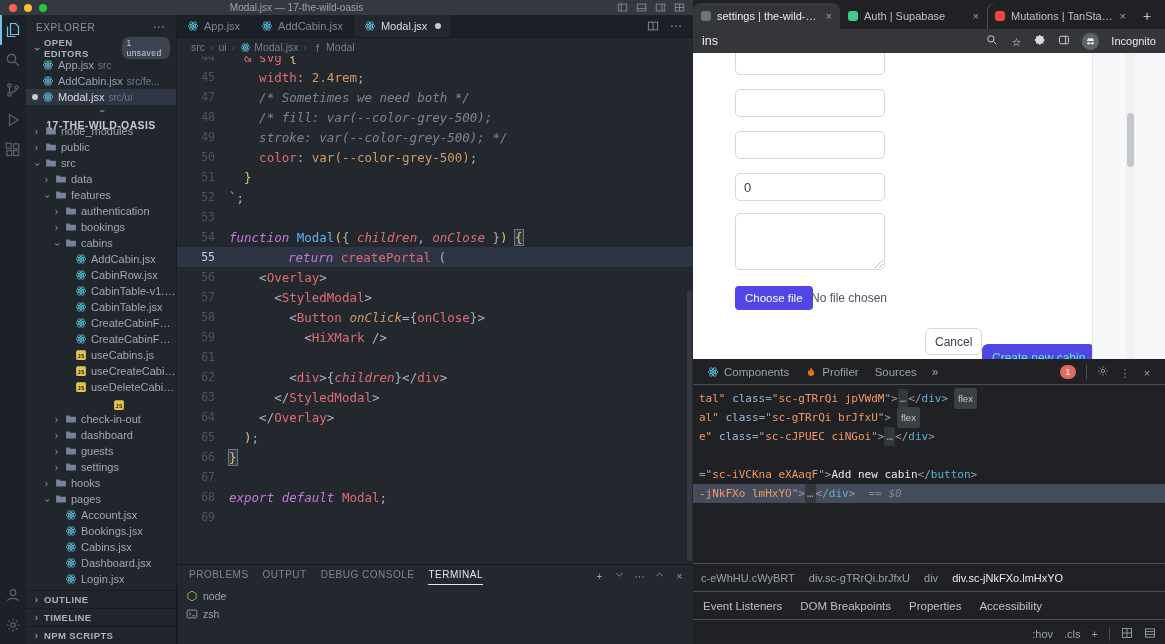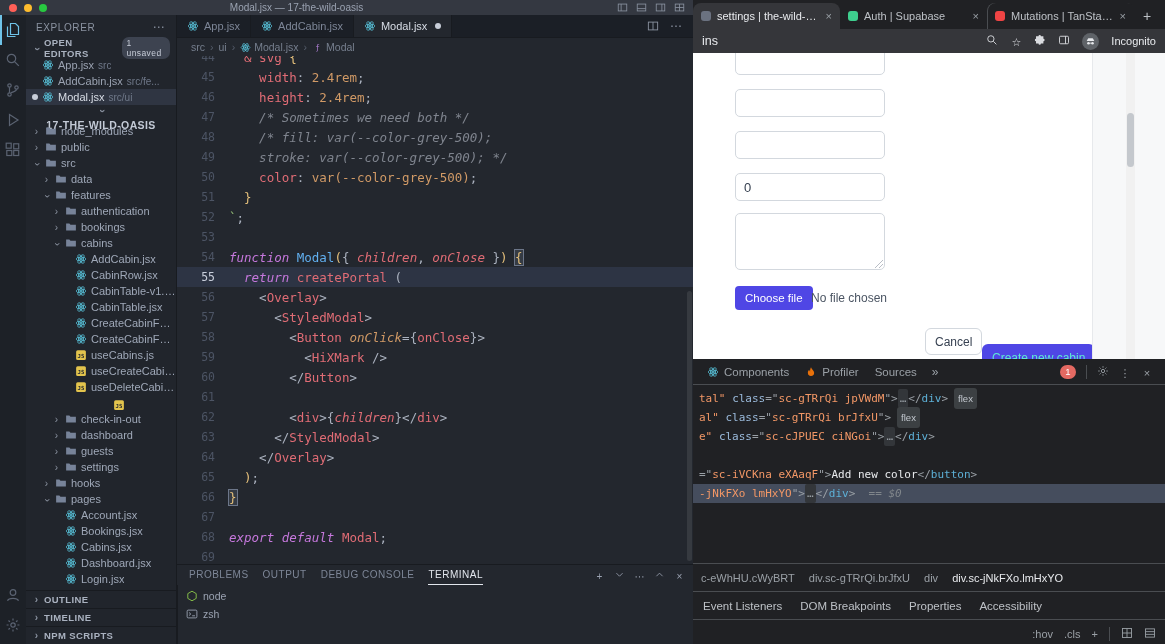--- a/index.html
+++ b/index.html
@@ -47,21 +47,21 @@
   .etab{display:flex;align-items:center;gap:5px;padding:0 10px;font-size:11px;color:#7d8697;background:#1b1f26;border-right:1px solid #181b20;}
   .etab.active{background:#23272e;color:#d7dce5;}
   .etab .dirty-dot{width:6px;height:6px;margin-left:3px;}
   .tab-actions{margin-left:auto;display:flex;align-items:center;gap:10px;padding-right:10px;color:#8b93a1;}
   .breadcrumb{height:18px;display:flex;align-items:center;gap:5px;padding-left:14px;font-size:10.5px;color:#767f8e;flex:none;}
   .bc-sep{color:#565e6c;}
   .bc-item{display:flex;align-items:center;gap:3px;}
   .code-area{flex:1;position:relative;overflow:hidden;padding-top:2px;font-family:"DejaVu Sans Mono",monospace;}
   .cline{height:20px;display:flex;align-items:center;font-size:12.5px;}
   .cline.clip{margin-top:-11px;}
-  .cline.active{background:#2d3444;}
+  .cline.active{background:#2d3444;gap:44px;}
   .gutter{width:38px;padding-right:14px;text-align:right;color:#4c5464;font-size:11.5px;flex:none;}
   .cline.active .gutter{color:#c8cedb;}
   .ctext{white-space:pre;}
   .tk-kw{color:#c678dd;font-style:italic;}
   .tk-fn{color:#61afef;}
   .tk-red{color:#e06c75;}
   .tk-redi{color:#e06c75;font-style:italic;}
   .tk-or{color:#d19a66;}
   .tk-ori{color:#d19a66;font-style:italic;}
   .tk-cm{color:#7f848e;font-style:italic;}
@@ -691,24 +691,20 @@
           <div id="code-lines">
               <div class="cline clip">
                 <span class="gutter">44</span>
                 <span class="ctext"><span class="tk-pun">  </span><span class="tk-red">&amp; svg </span><span class="tk-gold">{</span></span>
               </div>
               <div class="cline">
                 <span class="gutter">45</span>
                 <span class="ctext"><span class="tk-pun">    </span><span class="tk-red">width</span><span class="tk-pun">: </span><span class="tk-or">2.4rem</span><span class="tk-pun">;</span></span>
               </div>
               <div class="cline">
-                <span class="gutter">46</span>
-                <span class="ctext"><span class="tk-pun">    </span><span class="tk-red">height</span><span class="tk-pun">: </span><span class="tk-or">2.4rem</span><span class="tk-pun">;</span></span>
-              </div>
-              <div class="cline">
                 <span class="gutter">47</span>
                 <span class="ctext"><span class="tk-cm">    /* Sometimes we need both */</span></span>
               </div>
               <div class="cline">
                 <span class="gutter">48</span>
                 <span class="ctext"><span class="tk-cm">    /* fill: var(--color-grey-500);</span></span>
               </div>
               <div class="cline">
                 <span class="gutter">49</span>
                 <span class="ctext"><span class="tk-cm">    stroke: var(--color-grey-500); */</span></span>
@@ -745,24 +741,20 @@
                 <span class="gutter">57</span>
                 <span class="ctext"><span class="tk-pun">      &lt;</span><span class="tk-red">StyledModal</span><span class="tk-pun">&gt;</span></span>
               </div>
               <div class="cline">
                 <span class="gutter">58</span>
                 <span class="ctext"><span class="tk-pun">        &lt;</span><span class="tk-red">Button</span><span class="tk-pun"> </span><span class="tk-ori">onClick</span><span class="tk-pun">={</span><span class="tk-red">onClose</span><span class="tk-pun">}&gt;</span></span>
               </div>
               <div class="cline">
                 <span class="gutter">59</span>
                 <span class="ctext"><span class="tk-pun">          &lt;</span><span class="tk-red">HiXMark</span><span class="tk-pun"> /&gt;</span></span>
-              </div>
-              <div class="cline">
-                <span class="gutter">60</span>
-                <span class="ctext"><span class="tk-pun">        &lt;/</span><span class="tk-red">Button</span><span class="tk-pun">&gt;</span></span>
               </div>
               <div class="cline">
                 <span class="gutter">61</span>
                 <span class="ctext"></span>
               </div>
               <div class="cline">
                 <span class="gutter">62</span>
                 <span class="ctext"><span class="tk-pun">        &lt;</span><span class="tk-red">div</span><span class="tk-pun">&gt;{</span><span class="tk-redi">children</span><span class="tk-pun">}&lt;/</span><span class="tk-red">div</span><span class="tk-pun">&gt;</span></span>
               </div>
               <div class="cline">
@@ -942,21 +934,21 @@
                     <path d="M8 1.6v2M8 12.4v2M1.6 8h2M12.4 8h2M3.5 3.5l1.4 1.4M11.1 11.1l1.4 1.4M12.5 3.5l-1.4 1.4M4.9 11.1l-1.4 1.4"></path>
                   </svg>
                 </span></span><span><span class="ico sm">⋮</span></span><span><span class="ico sm">×</span></span></span>
         </div>
       </div>
       <div class="dt-tree" id="dom-tree">
           <div class="dt-row"><span class="dv-val">tal"</span><span class="dv-pun"> </span><span class="dv-attr">class</span><span class="dv-pun">="</span><span class="dv-val">sc-gTRrQi jpVWdM</span><span class="dv-pun">"&gt;</span><span class="dv-dots">…</span><span class="dv-pun">&lt;/</span><span class="dv-tag">div</span><span class="dv-pun">&gt;</span><span class="dt-badge">flex</span></div>
           <div class="dt-row"><span class="dv-val">al"</span><span class="dv-pun"> </span><span class="dv-attr">class</span><span class="dv-pun">="</span><span class="dv-val">sc-gTRrQi brJfxU</span><span class="dv-pun">"&gt;</span><span class="dt-badge">flex</span></div>
           <div class="dt-row"><span class="dv-val">e"</span><span class="dv-pun"> </span><span class="dv-attr">class</span><span class="dv-pun">="</span><span class="dv-val">sc-cJPUEC ciNGoi</span><span class="dv-pun">"&gt;</span><span class="dv-dots">…</span><span class="dv-pun">&lt;/</span><span class="dv-tag">div</span><span class="dv-pun">&gt;</span></div>
           <div class="dt-row"></div>
-          <div class="dt-row"><span class="dv-pun">="</span><span class="dv-val">sc-iVCKna eXAaqF</span><span class="dv-pun">"&gt;</span><span class="dv-txt">Add new color</span><span class="dv-pun">&lt;/</span><span class="dv-tag">button</span><span class="dv-pun">&gt;</span></div>
+          <div class="dt-row"><span class="dv-pun">="</span><span class="dv-val">sc-iVCKna eXAaqF</span><span class="dv-pun">"&gt;</span><span class="dv-txt">Add new cabin</span><span class="dv-pun">&lt;/</span><span class="dv-tag">button</span><span class="dv-pun">&gt;</span></div>
           <div class="dt-row selected"><span class="dv-val">-jNkFXo lmHxYO</span><span class="dv-pun">"&gt;</span><span class="dv-dots">…</span><span class="dv-pun">&lt;/</span><span class="dv-tag">div</span><span class="dv-pun">&gt;</span><span class="dv-eq">  == $0</span></div>
         </div>
       <div class="dt-crumbs" id="dt-crumbs">
           <span class="dt-crumb">c-eWhHU.cWyBRT</span>
           <span class="dt-crumb">div.sc-gTRrQi.brJfxU</span>
           <span class="dt-crumb">div</span>
           <span class="dt-crumb last">div.sc-jNkFXo.lmHxYO</span>
         </div>
       <div class="dt-sbtabs" id="dt-sbtabs">
           <span>Event Listeners</span>

